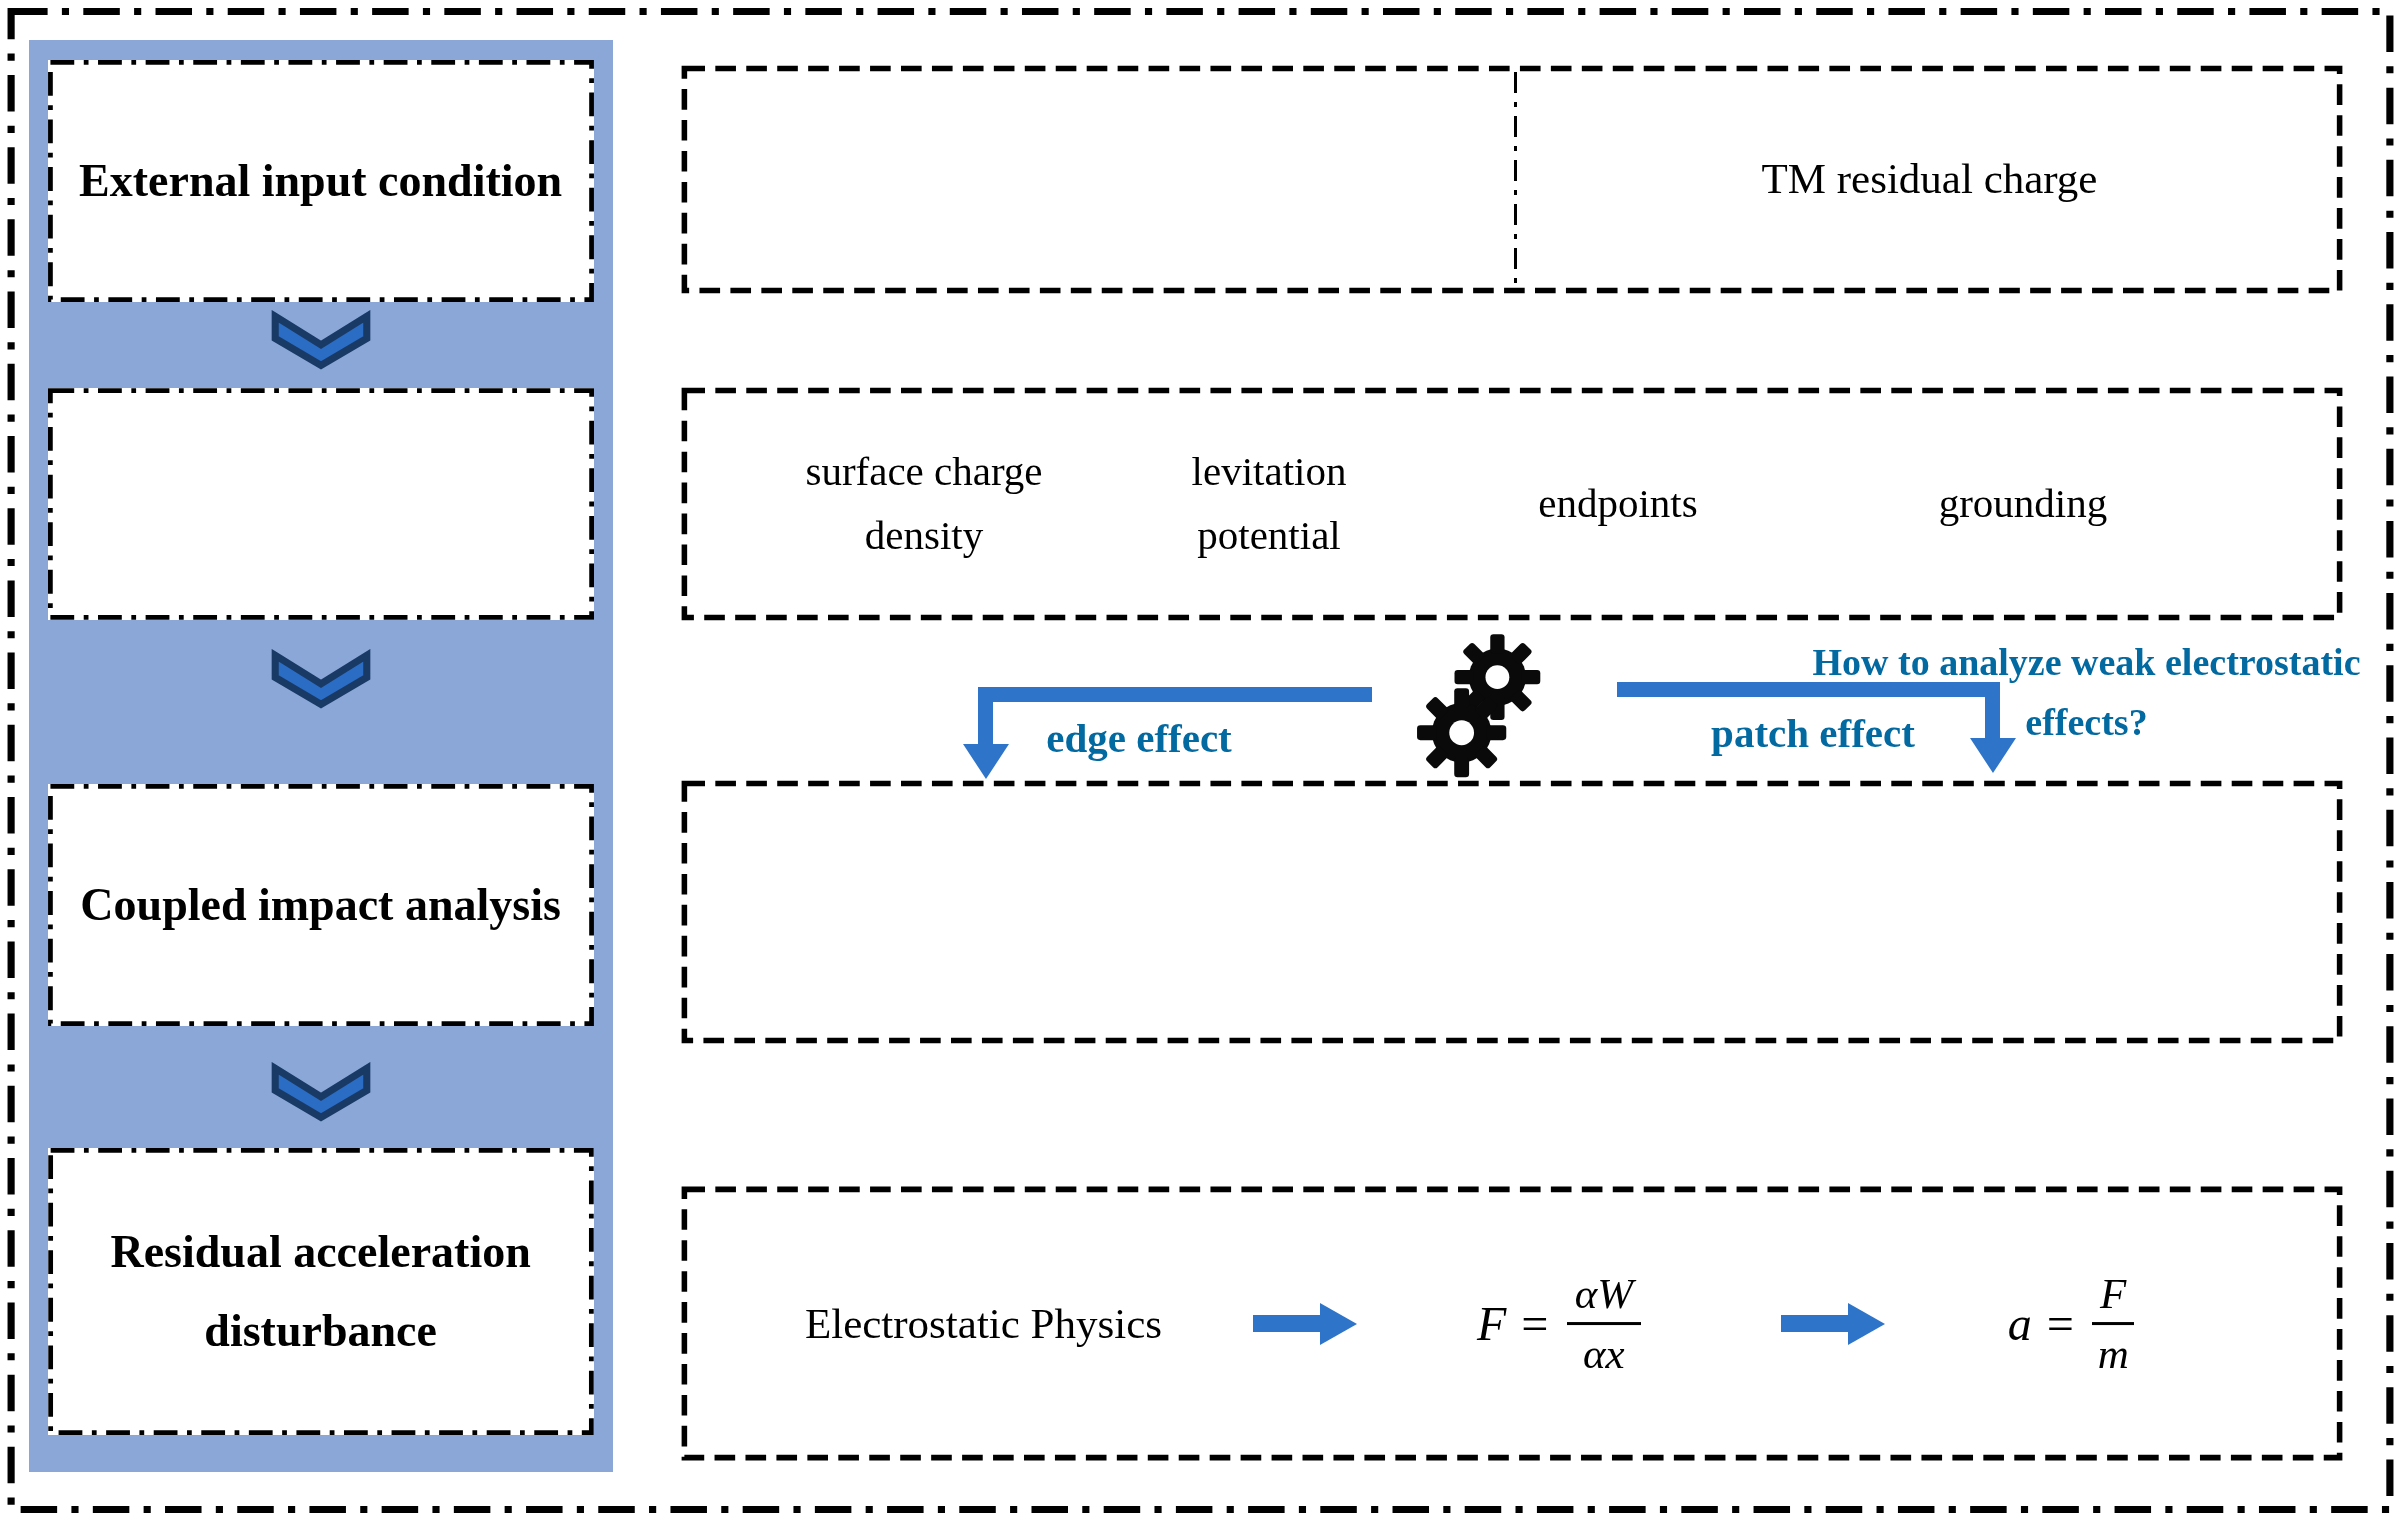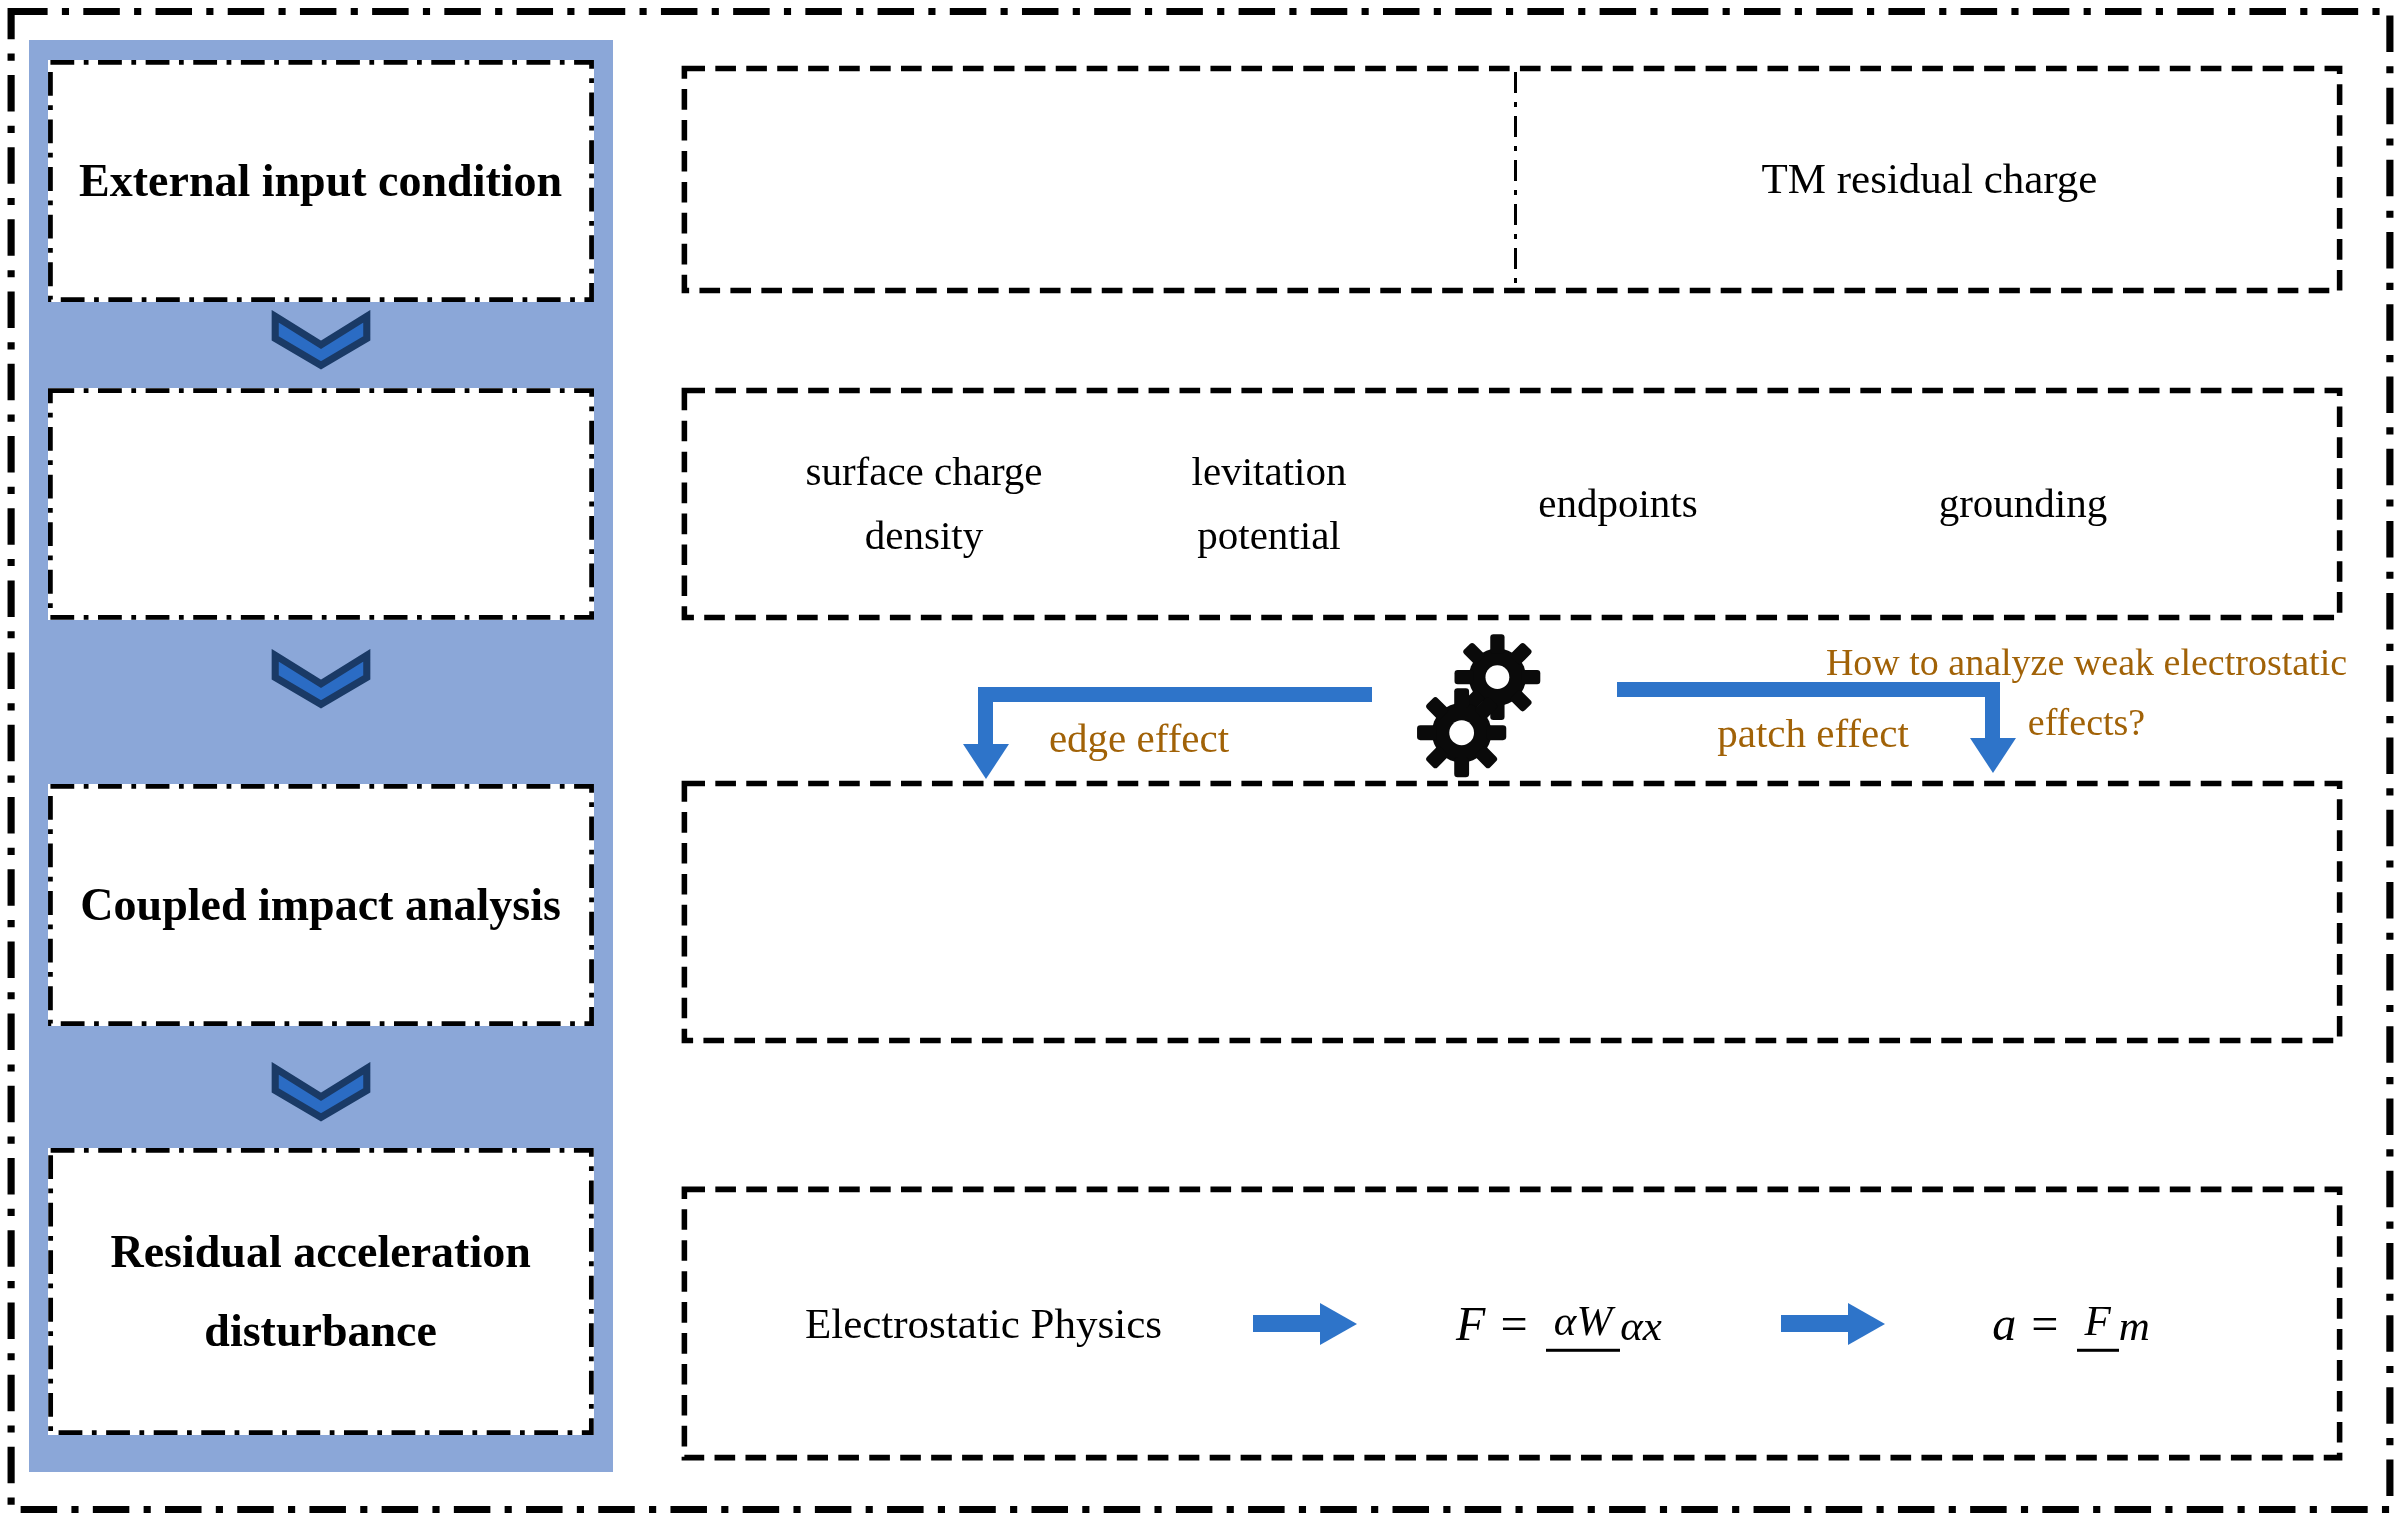--- a/index.html
+++ b/index.html
@@ -15,31 +15,31 @@
   .step-box{position:absolute;left:19px;width:546px;background:#fff;display:flex;align-items:center;justify-content:center;text-align:center;}
   .step-label{font-weight:bold;font-size:46px;line-height:1.7;padding:0 24px;}
   .chev{position:absolute;left:50%;transform:translateX(-50%);width:103px;height:60px;}
   
   .body-text{font-size:43px;line-height:1.55;}
   .small-text{font-size:41px;line-height:1.55;}
   .cell{display:flex;align-items:center;justify-content:center;text-align:center;height:100%;}
   
   .hbar,.vbar{position:absolute;background:#2E74C9;}
   .down-head{position:absolute;width:0;height:0;border-left:23px solid transparent;border-right:23px solid transparent;border-top:35px solid #2E74C9;}
-  .orange{color:#a16207;}
+  .orange{color:#0369a1;font-weight:bold;}
   .lbl{position:absolute;text-align:center;font-size:41px;}
   #question-block{position:absolute;left:1797px;top:640px;width:579px;text-align:center;font-size:38px;line-height:1.2;}
   #question-block .q2{margin-top:14.3px;}
   
   #analysis-grid{position:absolute;left:0;top:49px;width:100%;display:grid;grid-template-columns:921px 1fr;grid-auto-rows:102px;}
   #analysis-grid div{display:flex;align-items:center;justify-content:center;text-align:center;font-size:43px;}
   
   .vcenter{position:absolute;top:50%;transform:translateY(-50%);}
   .formula{display:flex;align-items:center;gap:16px;font-style:italic;font-size:48px;justify-content:center;}
-  .frac{display:inline-flex;align-items:center;font-size:43px;line-height:1.15;}
+  .frac{display:inline-flex;flex-direction:column;align-items:center;font-size:43px;line-height:1.15;}
   .frac .num{border-bottom:3.2px solid #000;padding:0 8px 4px;}
   .frac .den{padding-top:4px;}
   .rarrow{display:flex;align-items:center;}
   .rarrow .bar{width:67px;height:17.5px;background:#2E74C9;}
   .rarrow .head{width:0;height:0;border-top:21.4px solid transparent;border-bottom:21.4px solid transparent;border-left:37px solid #2E74C9;}
   
   #top-divider{position:absolute;left:832px;top:6.3px;bottom:6.3px;width:3.2px;
     background:repeating-linear-gradient(180deg,#000 0 20.6px,transparent 20.6px 30px,#000 30px 35px,transparent 35px 44px);}
 </style>
 </head>

